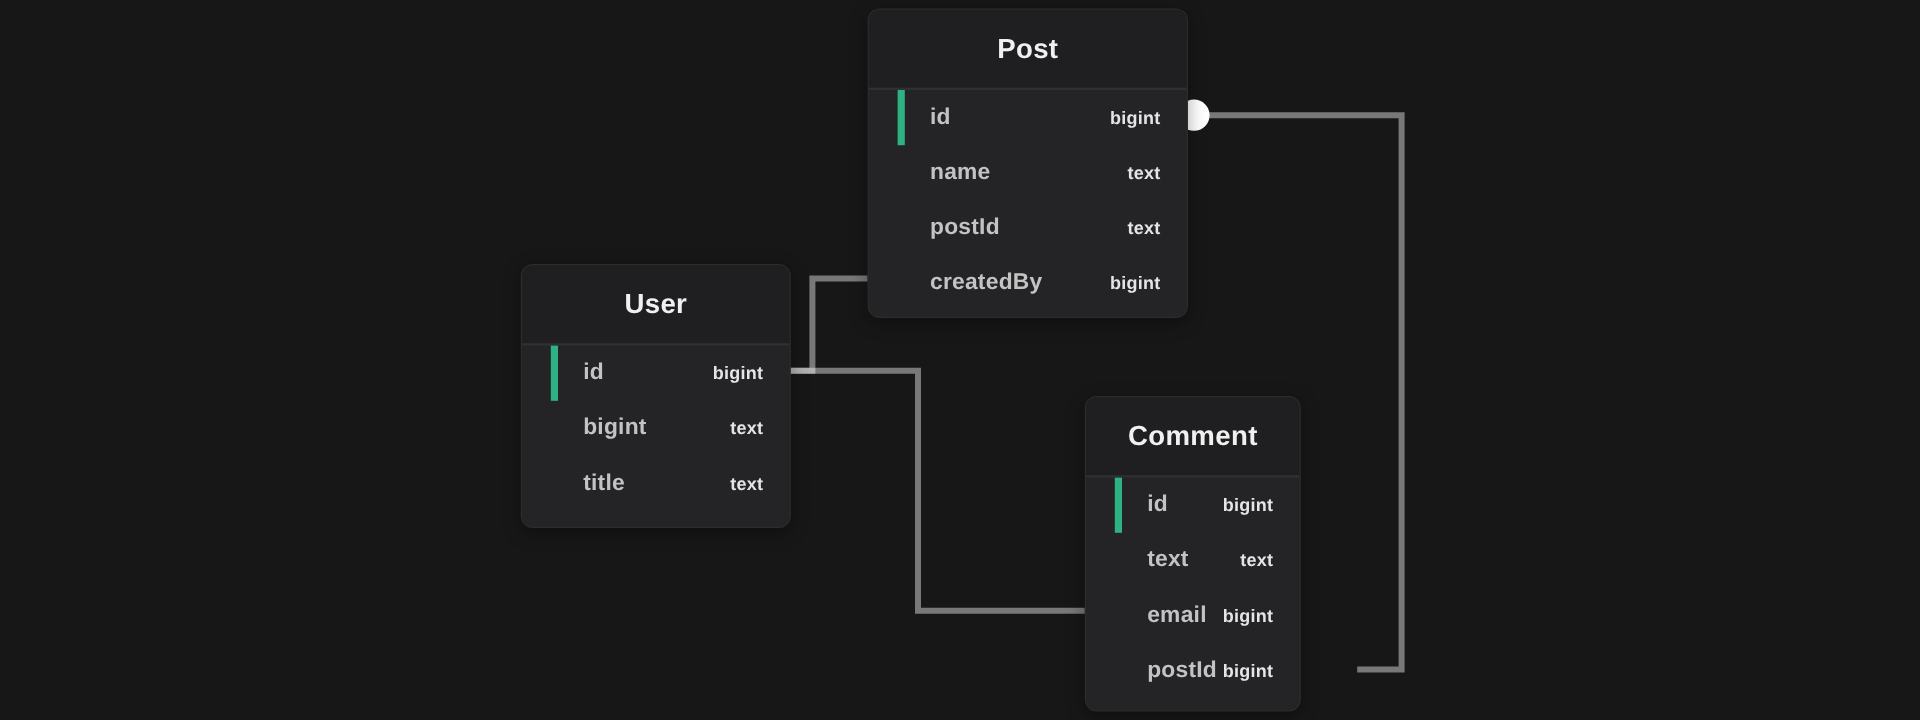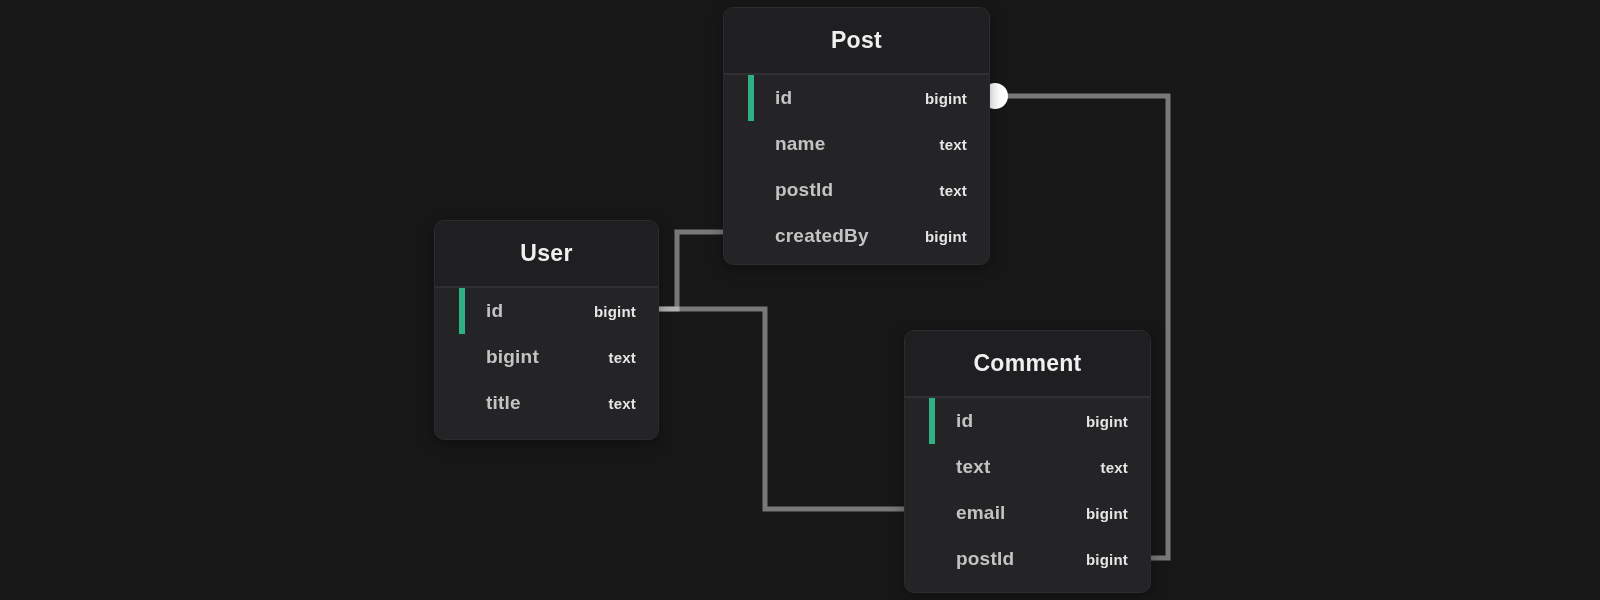--- a/index.html
+++ b/index.html
@@ -138,21 +138,21 @@
     <span class="fname">bigint</span>
     <span class="ftype">text</span>
   </div>
         <div class="row">
 
     <span class="fname">title</span>
     <span class="ftype">text</span>
   </div>
       </div>
   </div>
-    <div class="card" style="left: 904px; top: 330px; width: 247px; height: 263px;">
+    <div class="card" style="left: 904px; top: 330px; width: 180px; height: 263px;">
     <div class="card-header">
       <span class="card-title">Comment</span>
     </div>
     <div class="rows">
         <div class="row">
     <span class="pk-bar" style="background: rgb(46, 178, 132);"></span>
     <span class="fname">id</span>
     <span class="ftype">bigint</span>
   </div>
         <div class="row">

